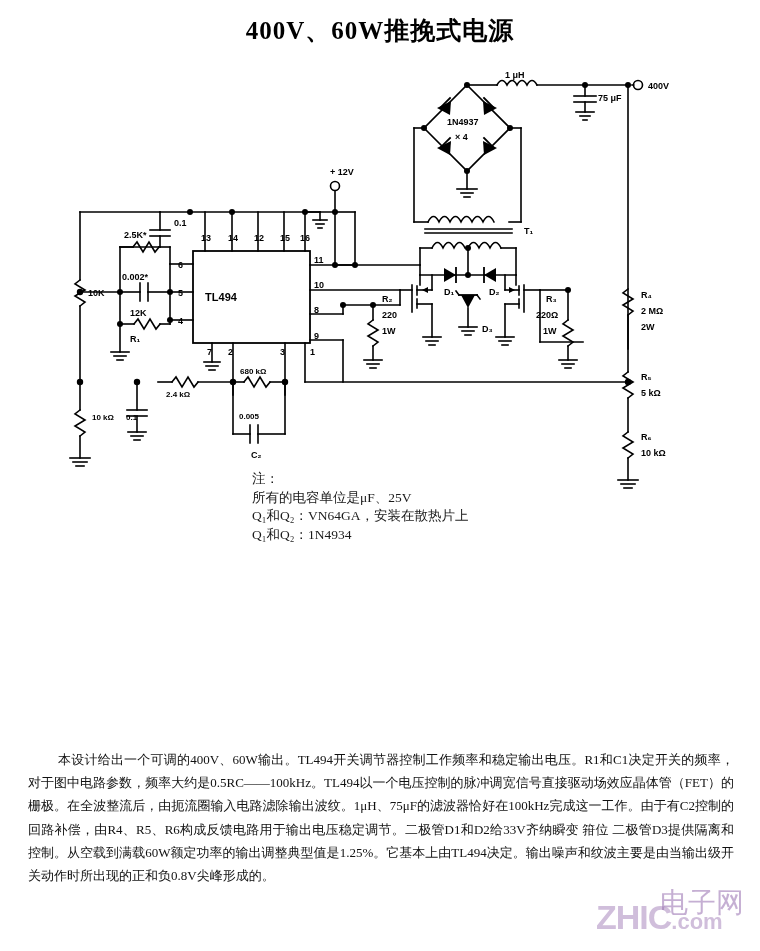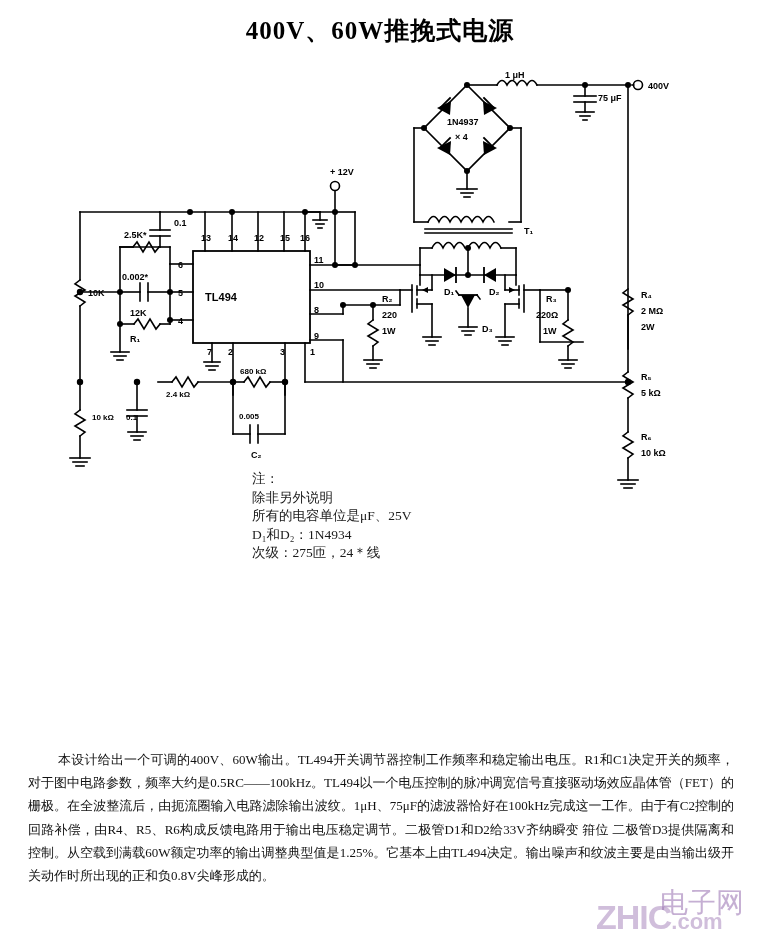--- a/index.html
+++ b/index.html
@@ -397,24 +397,23 @@
 
     <text class="lbl-9" x="444" y="243">D₁</text>
     <text class="lbl-9" x="489" y="243">D₂</text>
     <text class="lbl-9" x="482" y="280">D₃</text>
   </g>
 </svg>
 </div>
 
 <div id="notes">
   <div class="nl">注：</div>
-  <div class="nl">除非另外说明</div>
   <div class="nl">所有的电容单位是μF、25V</div>
-  <div class="nl">D₁和D₂：1N4934</div>
-  <div class="nl">次级：275匝，24＊线</div>
+  <div class="nl">Q₁和Q₂：VN64GA，安装在散热片上</div>
+  <div class="nl">Q₁和Q₂：1N4934</div>
 </div>
 
 <div id="body-copy">本设计给出一个可调的400V、60W输出。TL494开关调节器控制工作频率和稳定输出电压。R1和C1决定开关的频率，对于图中电路参数，频率大约是0.5RC——100kHz。TL494以一个电压控制的脉冲调宽信号直接驱动场效应晶体管（FET）的栅极。在全波整流后，由扼流圈输入电路滤除输出波纹。1μH、75μF的滤波器恰好在100kHz完成这一工作。由于有C2控制的回路补偿，由R4、R5、R6构成反馈电路用于输出电压稳定调节。二极管D1和D2给33V齐纳瞬变 箝位 二极管D3提供隔离和控制。从空载到满载60W额定功率的输出调整典型值是1.25%。它基本上由TL494决定。输出噪声和纹波主要是由当输出级开关动作时所出现的正和负0.8V尖峰形成的。</div>
 
 <div id="watermark">
   <span>ZHIC</span><span class="dom">.com</span>
 </div>
 <div id="wm-cn">电子网</div>
 
 </body></html>

